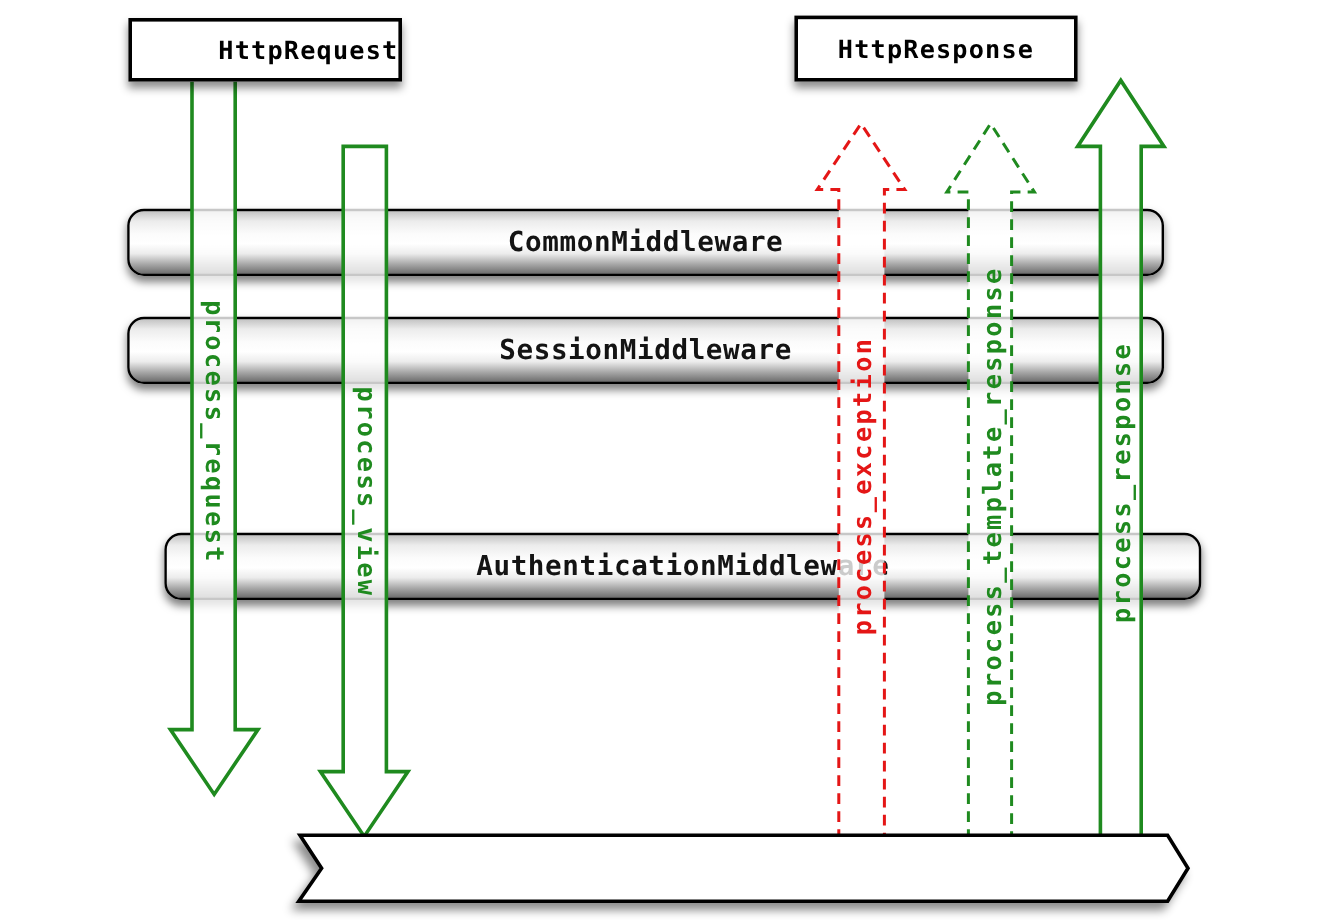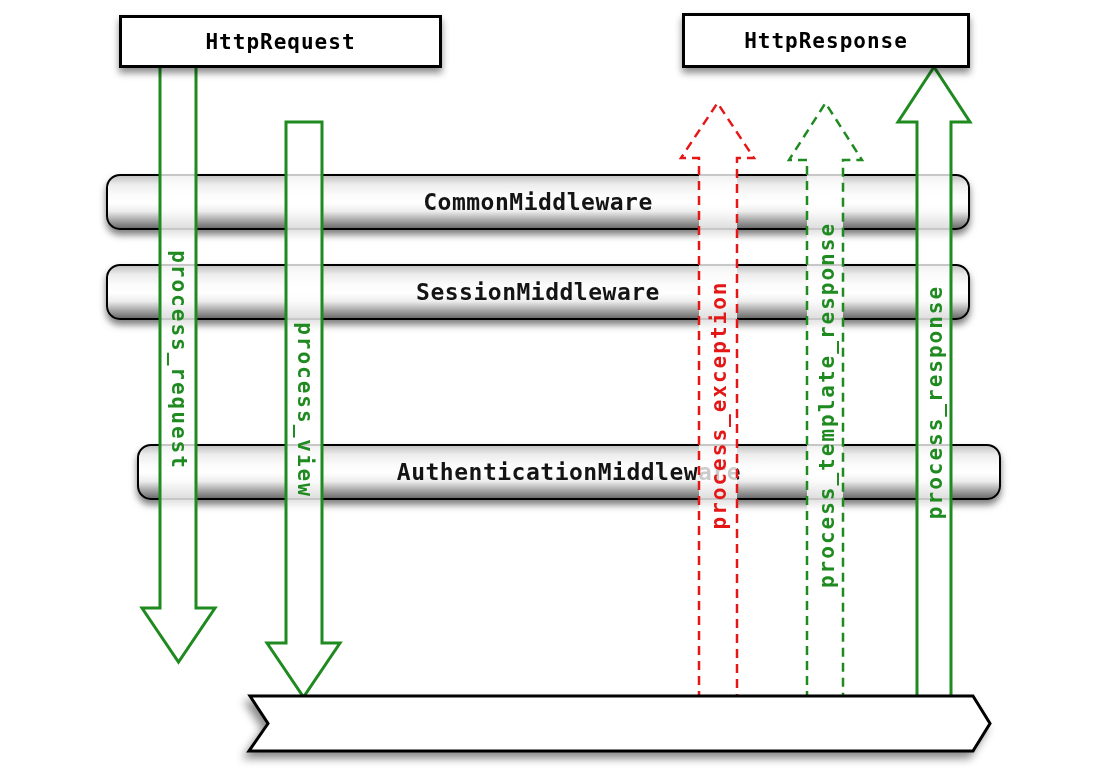--- a/index.html
+++ b/index.html
@@ -9,22 +9,22 @@
   }
   
   .endpoint{
     position:absolute;box-sizing:border-box;
     background:#ffffff;border:3px solid #000;
     box-shadow:0 5px 7px rgba(0,0,0,0.45);
     display:flex;align-items:center;justify-content:center;
     font-weight:bold;font-size:21px;letter-spacing:1px;color:#000;
     z-index:4;
   }
-  #box-request{left:119px;top:15px;width:323px;height:53px;}
-  #box-response{left:682px;top:13px;width:288px;height:55px;}
+  #box-request{left:107px;top:15px;width:228px;height:53px;justify-content:flex-end;}
+  #box-response{left:662px;top:13px;width:236px;height:55px;}
   
   .bar{
     position:absolute;left:106px;width:864px;height:56px;box-sizing:border-box;
     border:2.5px solid #000;border-radius:14px;
     background:linear-gradient(180deg,#c3c3c3 0%,#ececec 16%,#fbfbfb 36%,
                #ffffff 52%,#ececec 68%,#ababab 84%,#6e6e6e 100%);
     box-shadow:0 5px 7px rgba(0,0,0,0.5);
     display:flex;align-items:center;justify-content:center;
     z-index:1;
   }

